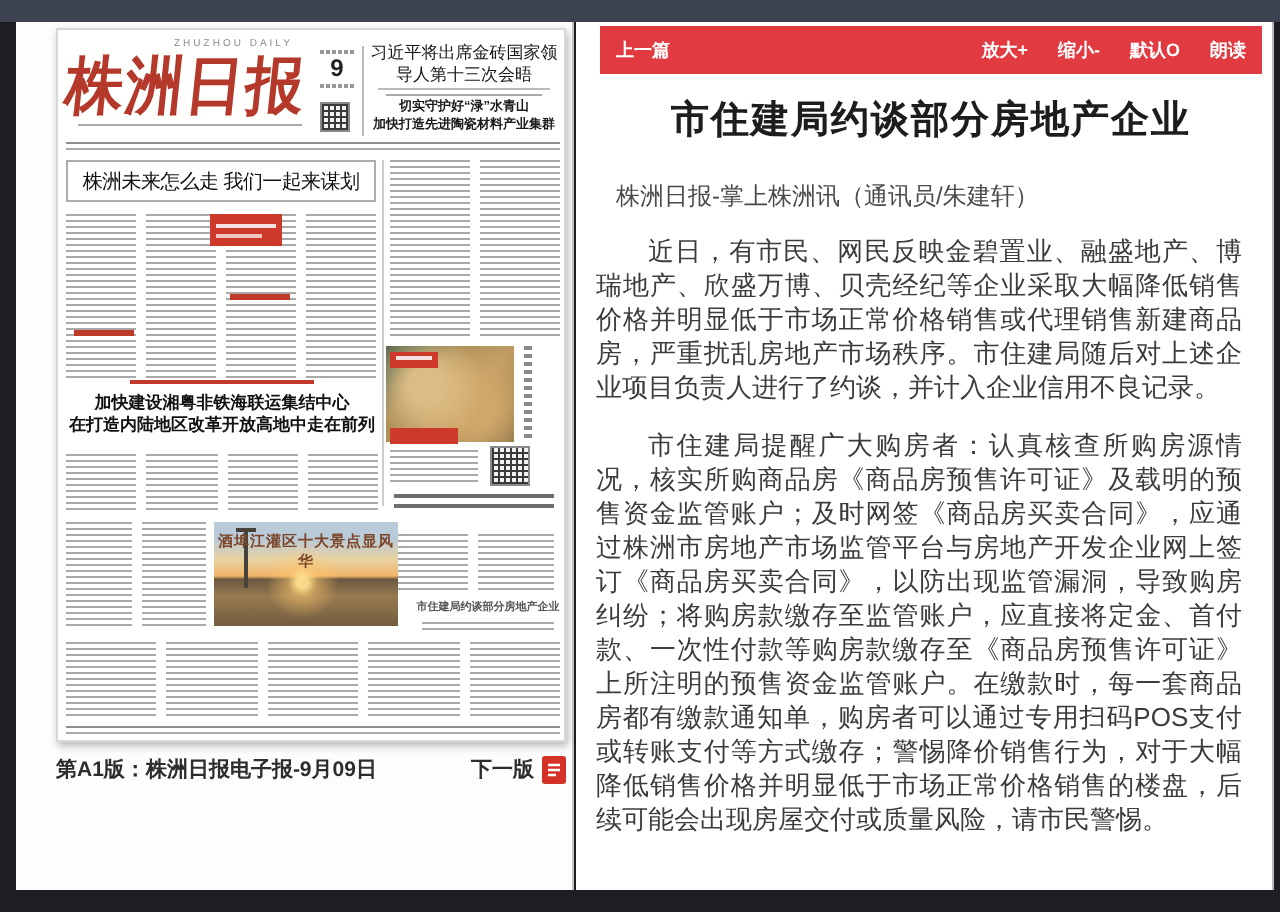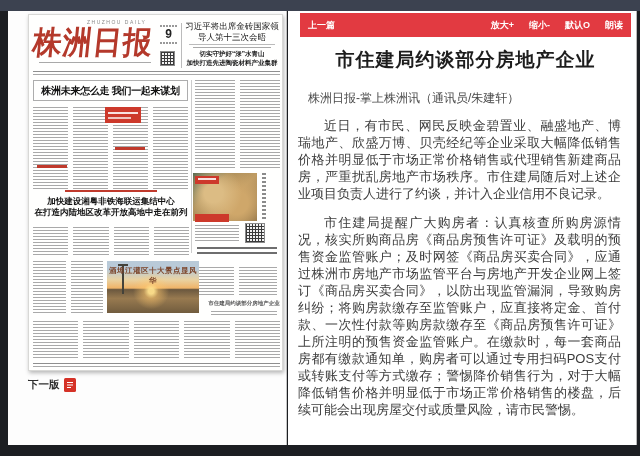--- a/index.html
+++ b/index.html
@@ -23,21 +23,21 @@
   .qr1 { position:absolute; left:131px; top:36px; width:15px; height:15px; }
   .vrule1 { position:absolute; left:152px; top:8px; width:1px; height:45px; background:#bbb; }
   .hlcol { position:absolute; left:156px; top:6px; width:94px; }
   .hl1 { font-size:8.5px; font-weight:normal; color:#161616; line-height:10.5px; text-align:center; }
   .hldiv { height:1px; background:#bbb; margin:2px 4px; }
   .hlmicro { height:2px; margin:1px 8px; }
   .hl2 { font-size:6.5px; font-weight:bold; color:#1a1a1a; line-height:8.5px; text-align:center; margin-top:1px; }
   .mastrule { position:absolute; left:4px; top:56px; width:247px; height:1px; background:#8f8f8f; }
   .microrow { position:absolute; left:4px; top:59px; width:247px; height:2px; }
 
-  .boxhl { position:absolute; left:4px; top:65px; width:155px; height:21px; border:1px solid #adadad; display:flex; align-items:center; justify-content:center; font-size:10px; font-weight:bold; color:#101010; letter-spacing:-.3px; white-space:nowrap; }
+  .boxhl { position:absolute; left:4px; top:65px; width:155px; height:21px; border:1px solid #adadad; display:flex; align-items:center; justify-content:center; font-size:10px; font-weight:normal; color:#101010; letter-spacing:-.3px; white-space:nowrap; }
   .ft { background-image:repeating-linear-gradient(#a9a9a9 0 1px,transparent 1px 3px); }
   .ftd { background-image:repeating-linear-gradient(#6e6e6e 0 2px,transparent 2px 5px); }
   .cols { position:absolute; display:flex; gap:5px; }
   .cols .c { flex:1; }
   .redchip { position:absolute; background:#cd392b; }
   .redchip .wm { position:absolute; left:3px; top:30%; right:3px; height:2px; background:rgba(255,255,255,.85); }
   .redchip .wm2 { position:absolute; left:3px; top:62%; right:10px; height:2px; background:rgba(255,255,255,.7); }
   .rsub { position:absolute; height:3px; background:#c03a2c; }
   .vrule2 { position:absolute; left:162px; top:65px; width:1px; height:173px; background:#ccc; }
 
@@ -172,20 +172,21 @@
         <div class="c ft"></div>
         <div class="c ft"></div>
         <div class="c ft"></div>
         <div class="c ft"></div>
       </div>
       <div class="botrule"></div>
       <div class="botmicro ft"></div>
     </div>
 
     <div class="lfooter">
+      <div class="ed"><span>第A1版：</span><span>株洲日报电子报-9月09日</span></div>
       <div class="nx">
         <span>下一版</span>
         <svg width="12" height="14" viewBox="0 0 12 14">
           <rect x="0" y="0" width="12" height="14" rx="1.5" fill="#d53227"></rect>
           <path d="M3 4.5h6M3 7h6M3 9.5h4" stroke="#fff" stroke-width="1.2"></path>
         </svg>
       </div>
     </div>
   </div>
 

